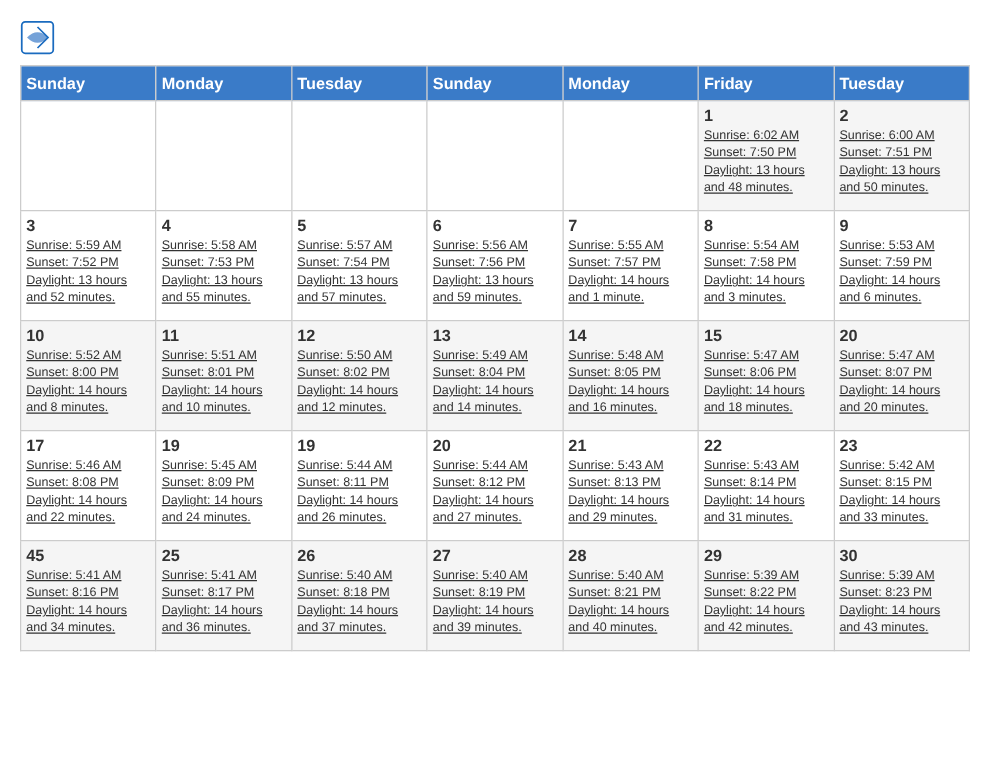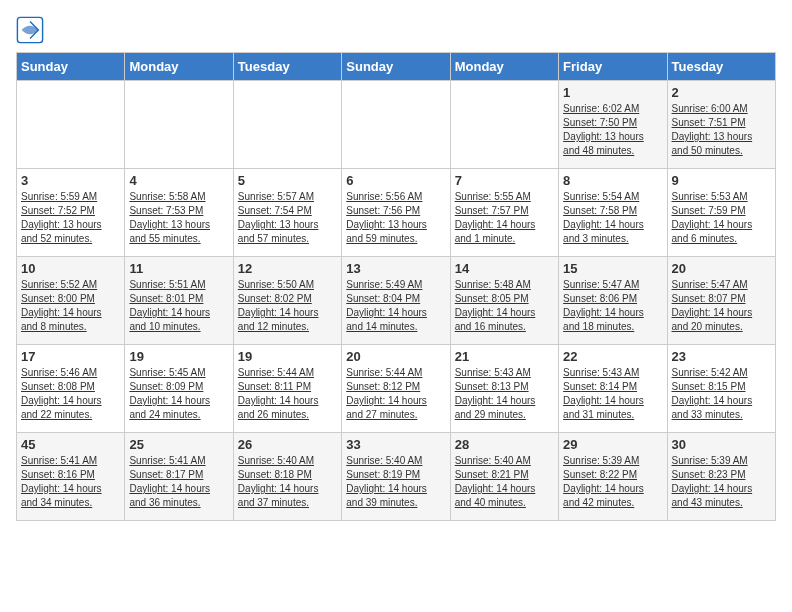--- a/index.html
+++ b/index.html
@@ -245,21 +245,21 @@
         </td>
         <td>
           <span class="day-num">25</span>
           <div class="cell-detail">Sunrise: 5:41 AM<br>Sunset: 8:17 PM<br>Daylight: 14 hours and 36 minutes.</div>
         </td>
         <td>
           <span class="day-num">26</span>
           <div class="cell-detail">Sunrise: 5:40 AM<br>Sunset: 8:18 PM<br>Daylight: 14 hours and 37 minutes.</div>
         </td>
         <td>
-          <span class="day-num">33</span>
+          <span class="day-num">27</span>
           <div class="cell-detail">Sunrise: 5:40 AM<br>Sunset: 8:19 PM<br>Daylight: 14 hours and 39 minutes.</div>
         </td>
         <td>
           <span class="day-num">28</span>
           <div class="cell-detail">Sunrise: 5:40 AM<br>Sunset: 8:21 PM<br>Daylight: 14 hours and 40 minutes.</div>
         </td>
         <td>
           <span class="day-num">29</span>
           <div class="cell-detail">Sunrise: 5:39 AM<br>Sunset: 8:22 PM<br>Daylight: 14 hours and 42 minutes.</div>
         </td>

